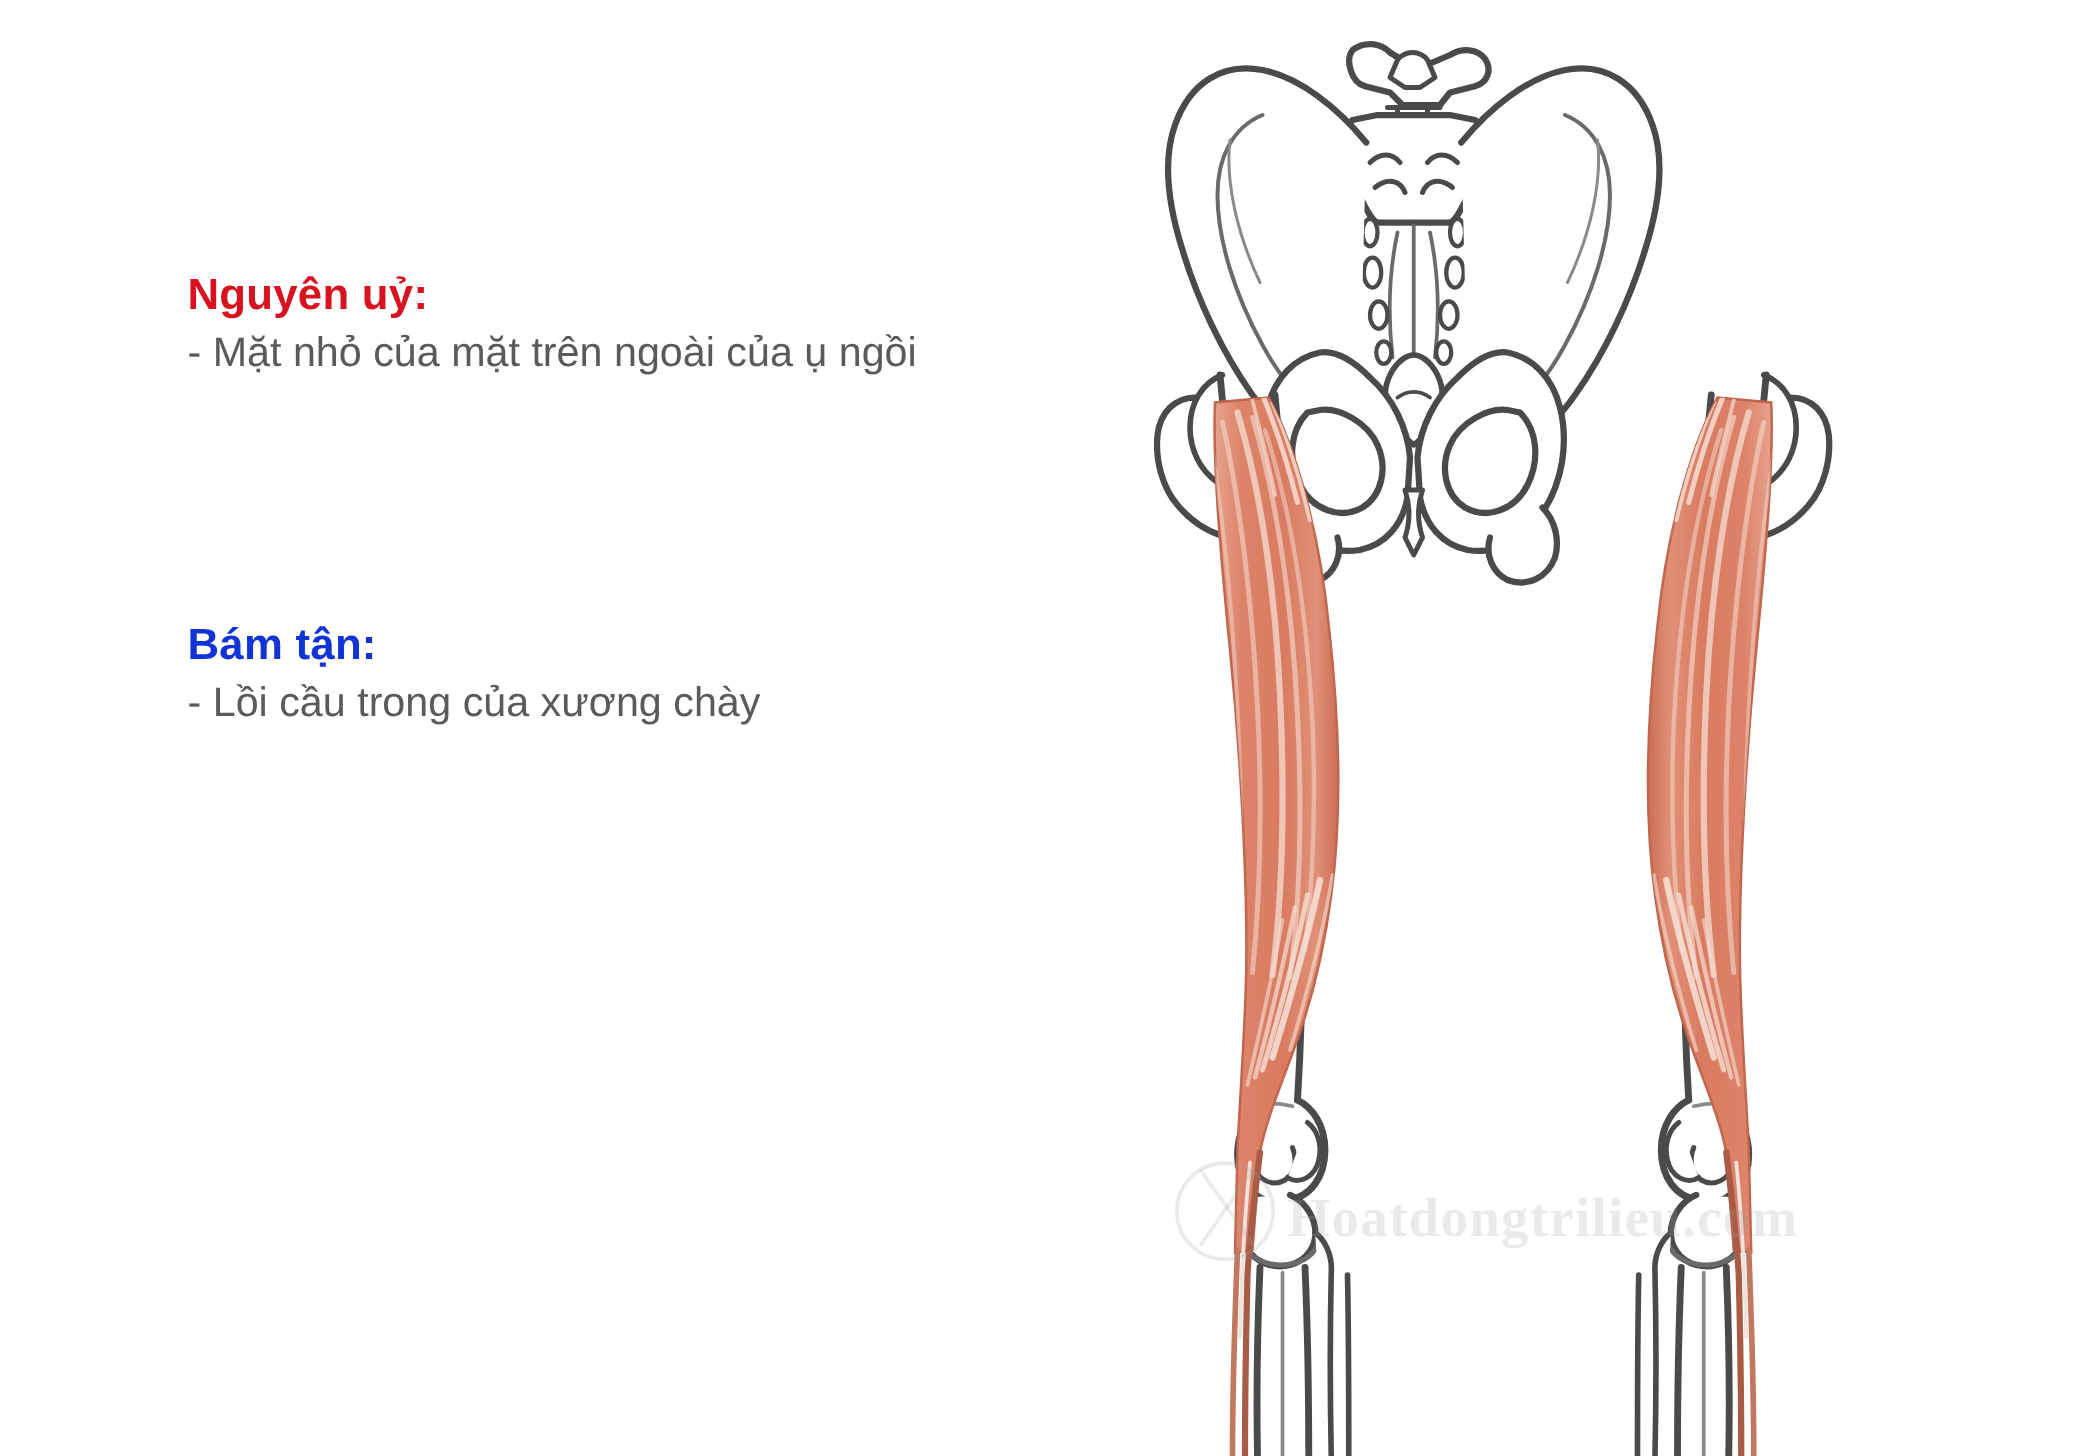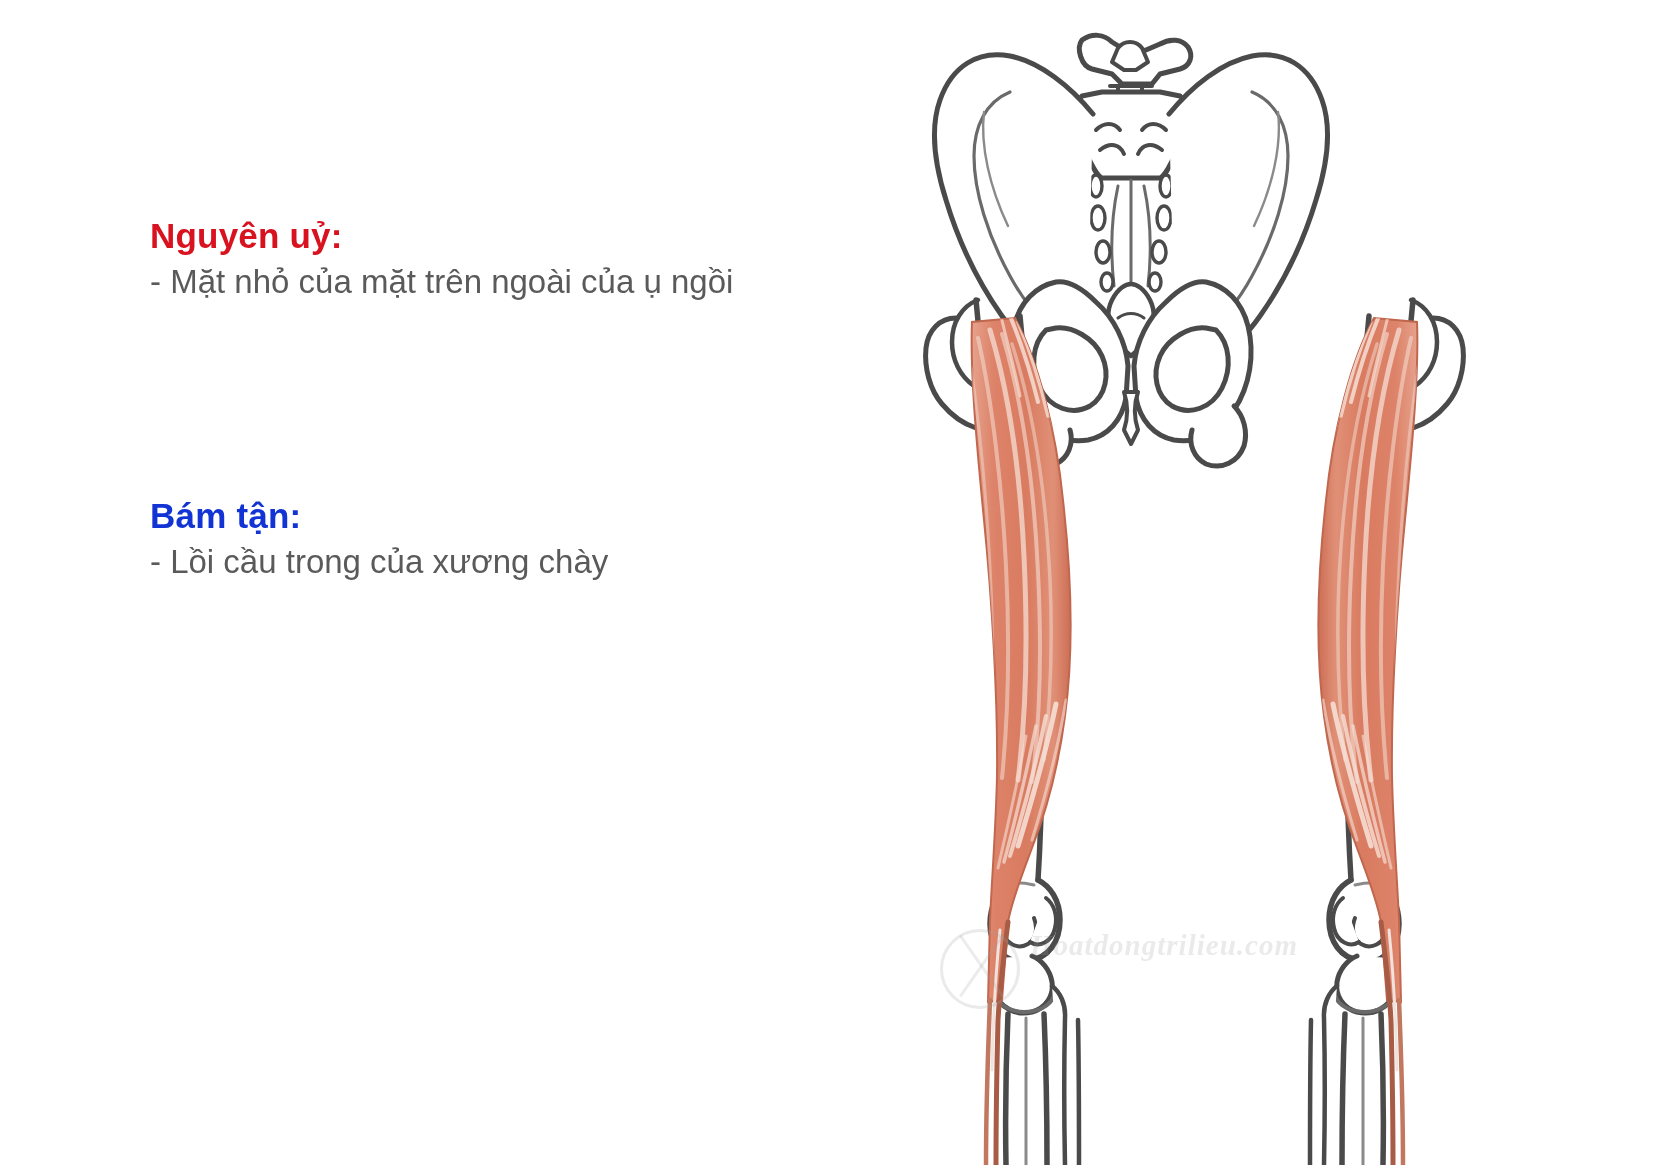--- a/index.html
+++ b/index.html
@@ -32,22 +32,22 @@
   
   .illus{position:absolute;left:860px;top:0;width:808px;height:1165px;}
   .illus svg{display:block;width:808px;height:1165px;}
 
   
   .watermark{
     position:absolute;left:920px;top:925px;width:620px;height:80px;
     pointer-events:none;
   }
   .watermark .wm-text{
-    position:absolute;left:110px;top:4px;
-    font-size:29px;font-style:italic;font-weight:bold;
+    position:absolute;left:110px;top:24px;
+    font-size:44px;font-weight:bold;
     color:rgba(160,160,160,0.22);
     letter-spacing:1px;white-space:nowrap;
     font-family:"Liberation Serif","DejaVu Serif",serif;
   }
   .watermark .wm-mark{
     position:absolute;left:20px;top:4px;width:74px;height:74px;
     border-radius:50%;border:3px solid rgba(160,160,160,0.22);
   }
   .watermark .wm-mark::before,
   .watermark .wm-mark::after{

